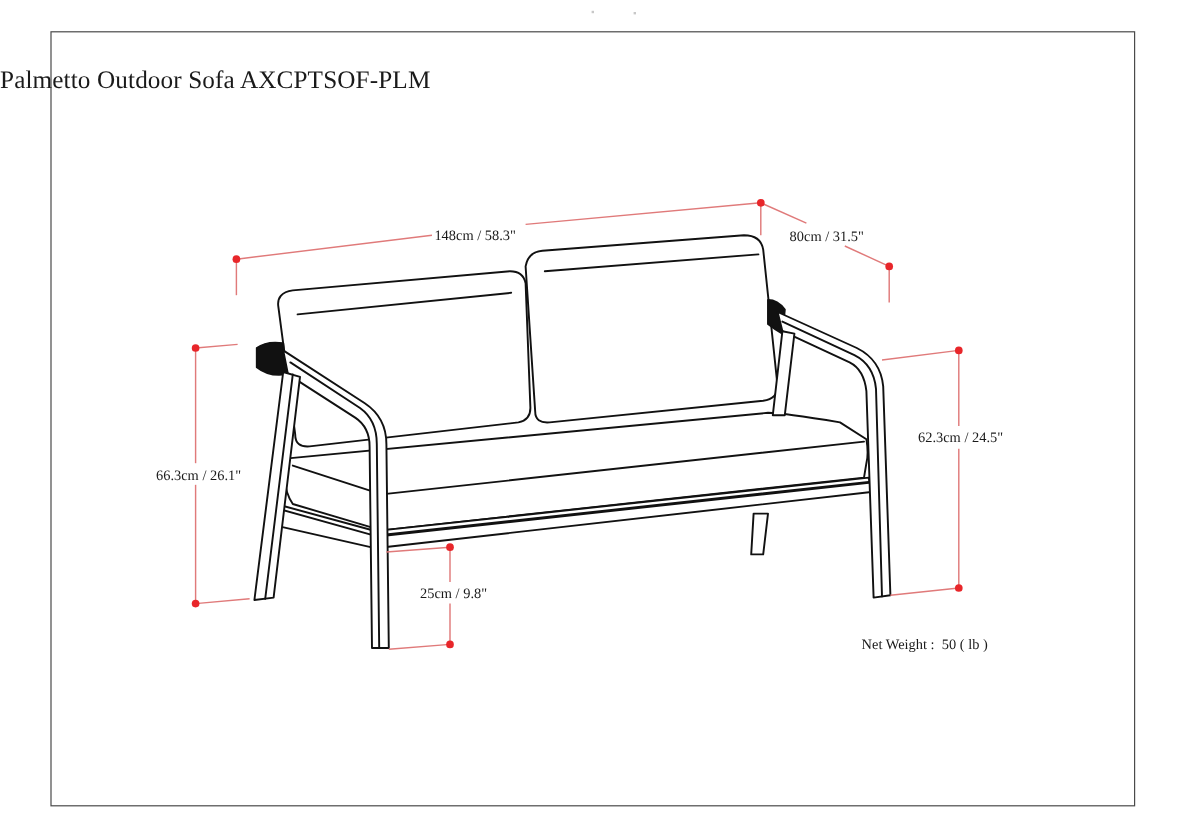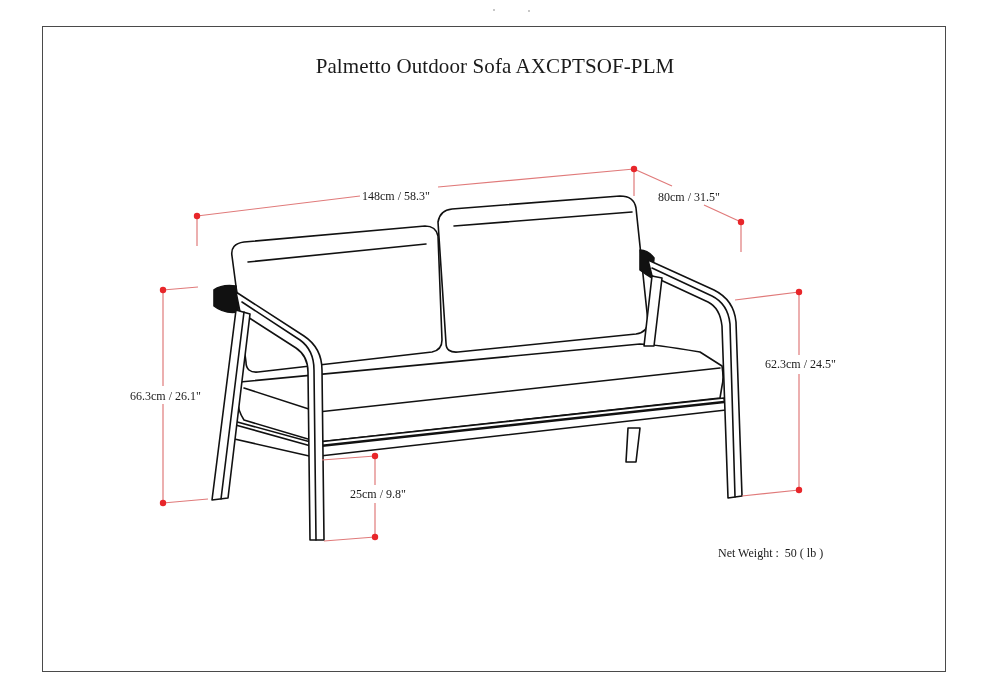--- a/index.html
+++ b/index.html
@@ -1,25 +1,25 @@
 <!DOCTYPE html>
 <html><head>
   <meta charset="utf-8">
   <style>
     html, body { margin: 0; padding: 0; background: #ffffff; }
     body { width: 990px; height: 700px; position: relative; overflow: hidden;
            font-family: "Liberation Serif", "DejaVu Serif", serif; color: #1a1a1a; }
     .frame { position: absolute; left: 42px; top: 26px; width: 904px; height: 646px;
              border: 1.5px solid #4a4a4a; box-sizing: border-box; }
-    .title { position: absolute; left: 0; width: 990px; top: 54px; text-align: center;
+    .title { position: absolute; left: 0; width: 990px; top: 54px; 
              font-size: 21px; letter-spacing: 0.1px; }
     svg.drawing { position: absolute; left: 0; top: 0; }
     .dim-label { position: absolute; font-size: 12px; white-space: nowrap; background: #ffffff;
                  padding: 0 2px; line-height: 14px; }
-    .weight { position: absolute; left: 718px; top: 530px; font-size: 12px; white-space: nowrap; margin-top: 16px; }
+    .weight { position: absolute; left: 718px; top: 530px; font-size: 12px; white-space: nowrap; }
     .speck { position: absolute; width: 2px; height: 2px; background: #c8c8c8; }
   </style>
 </head>
 <body>
 
 <div class="speck" style="left:493px;top:9px;"></div>
 <div class="speck" style="left:528px;top:10px;"></div>
 
 <div class="frame"></div>
 

